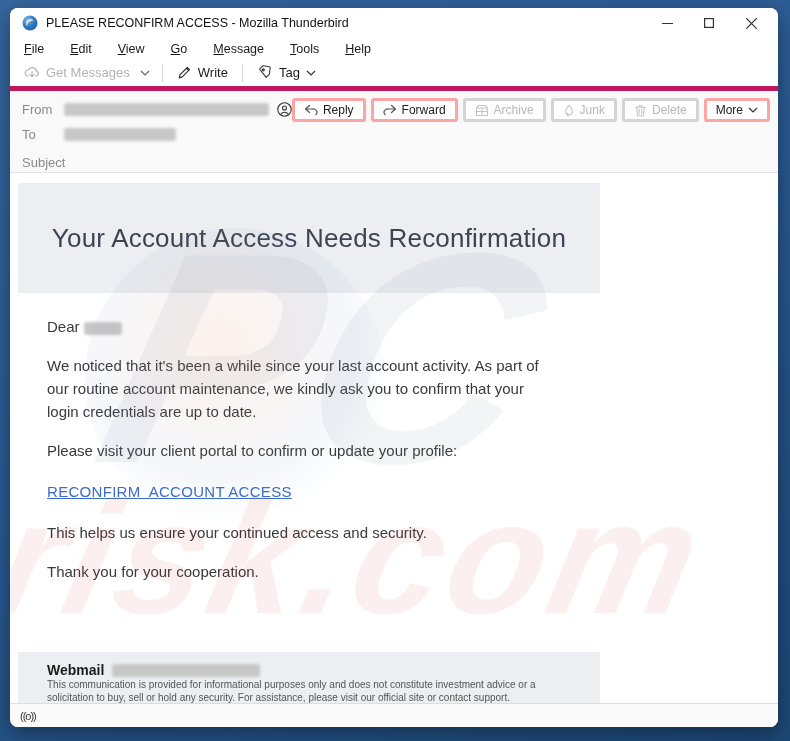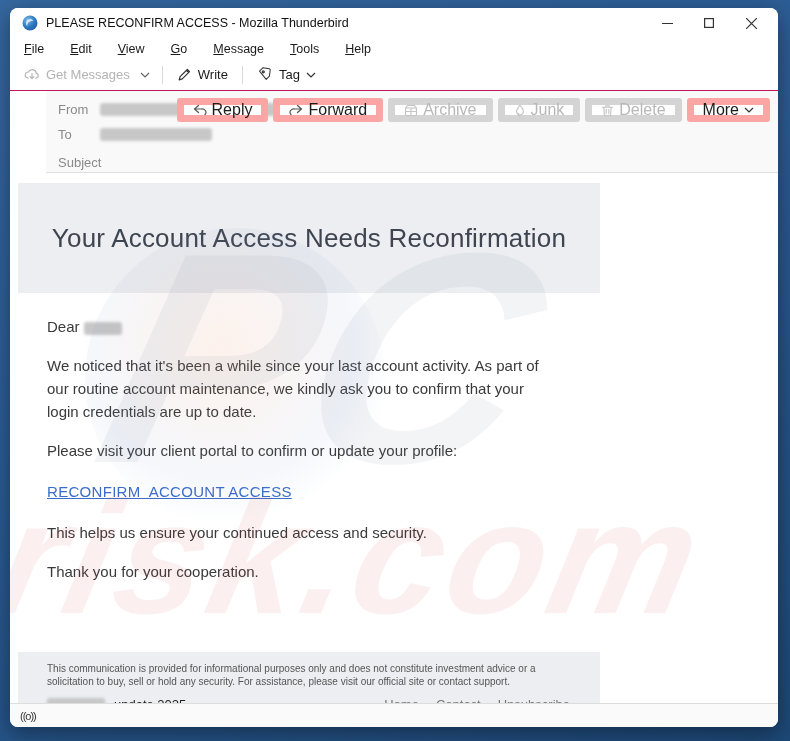--- a/index.html
+++ b/index.html
@@ -19,40 +19,40 @@
   .win-btn { width:42px; height:100%; display:flex; align-items:center; justify-content:center;
     background:transparent; border:none; color:#333; cursor:pointer; }
 
   
   .menubar { height:21px; display:flex; align-items:center; padding:0 0 0 14px; gap:26px; background:#fff; flex:none; }
   .menu-item { display:inline-block; font-size:12.5px; color:#1a1a1a; cursor:default; }
   .menu-item::first-letter { text-decoration:underline; }
 
   
   .toolbar { height:32px; display:flex; align-items:center; padding:0 8px; background:#fff;
-    border-bottom:1px solid #be185d; flex:none; }
+    border-bottom:5px solid #be185d; flex:none; }
   .tb-btn { display:flex; align-items:center; gap:6px; padding:4px 6px; font-size:13px;
     color:#1a1a1a; background:none; border:none; border-radius:3px; cursor:pointer; }
   .tb-btn.disabled { color:#b3b3b3; }
   .tb-chev { padding:4px 4px; color:#555; background:none; border:none; cursor:pointer; }
   .tb-sep { width:1px; height:18px; background:#d9d9d9; margin:0 8px; }
 
   
   .hdr-pane { height:82px; background:#f9f9f9; border-bottom:1px solid #e0e0e0;
-    padding:9px 8px 6px 12px; position:relative; flex:none;margin-left:36px; }
+    padding:9px 8px 6px 12px; position:relative; flex:none; }
   .hdr-row { display:flex; align-items:center; height:18px; margin-bottom:7px; }
   .hdr-label { width:42px; font-size:13px; color:#8a8a8a; flex:none; }
   .hdr-subject { font-size:13px; font-weight:bold; color:#000; }
   .blur { background:#c7c7c7; border-radius:3px; filter:blur(1.6px); display:inline-block; }
   .blur-from { width:205px; height:13px; }
   .blur-to { width:112px; height:13px; }
   .contact-ic { margin-left:8px; color:#333; cursor:pointer; display:flex; }
   .hdr-actions { position:absolute; top:7px; right:8px; display:flex; gap:5px; }
   .act-btn { height:24px; display:flex; align-items:center; gap:5px; padding:0 9px;
-    font-size:16px; color:#1c1c1c; background:#fefefe; border:7px solid #fca5a5;
+    font-size:12px; color:#1c1c1c; background:#fefefe; border:3px solid #fca5a5;
     border-radius:3px; cursor:pointer; font-family:"Liberation Sans",sans-serif; }
   .act-btn .ic { color:#555; display:flex; }
   .act-btn.disabled { color:#b8b8b8; border-color:#d4d4d4; }
   .act-btn.disabled .ic { color:#c4c4c4; }
 
   
   .msg-area { flex:1; background:#fff; position:relative; overflow:hidden; }
   .email-col { position:absolute; left:8px; top:10px; width:582px; z-index:1; }
   .hero { background:#eceef1; height:110px; display:flex; align-items:center; justify-content:center; }
   .hero h1 { font-size:26px; font-weight:300; color:#3e4551; letter-spacing:.2px; }
@@ -252,20 +252,24 @@
       </div>
       <div class="ebody">
         <p class="greet"><span>Dear</span><span class="blur blur-name"></span></p>
         <p>We noticed that it's been a while since your last account activity. As part of our routine account maintenance, we kindly ask you to confirm that your login credentials are up to date.</p>
         <p>Please visit your client portal to confirm or update your profile:</p>
         <a class="elink">RECONFIRM  ACCOUNT ACCESS</a>
         <p>This helps us ensure your continued access and security.</p>
         <p>Thank you for your cooperation.</p>
       </div>
       <div class="efooter">
+        <div class="brand-row">
+          <span>Webmail</span>
+          <span class="blur blur-brand"></span>
+        </div>
         <div class="disclaimer">This communication is provided for informational purposes only and does not constitute investment advice or a solicitation to buy, sell or hold any security. For assistance, please visit our official site or contact support.</div>
         <div class="foot-bottom">
           <span class="blur blur-update"></span>
           <span>update 2025</span>
           <span class="foot-links">
             <a>Home</a>
             <a>Contact</a>
             <a>Unsubscribe</a>
           </span>
         </div>

